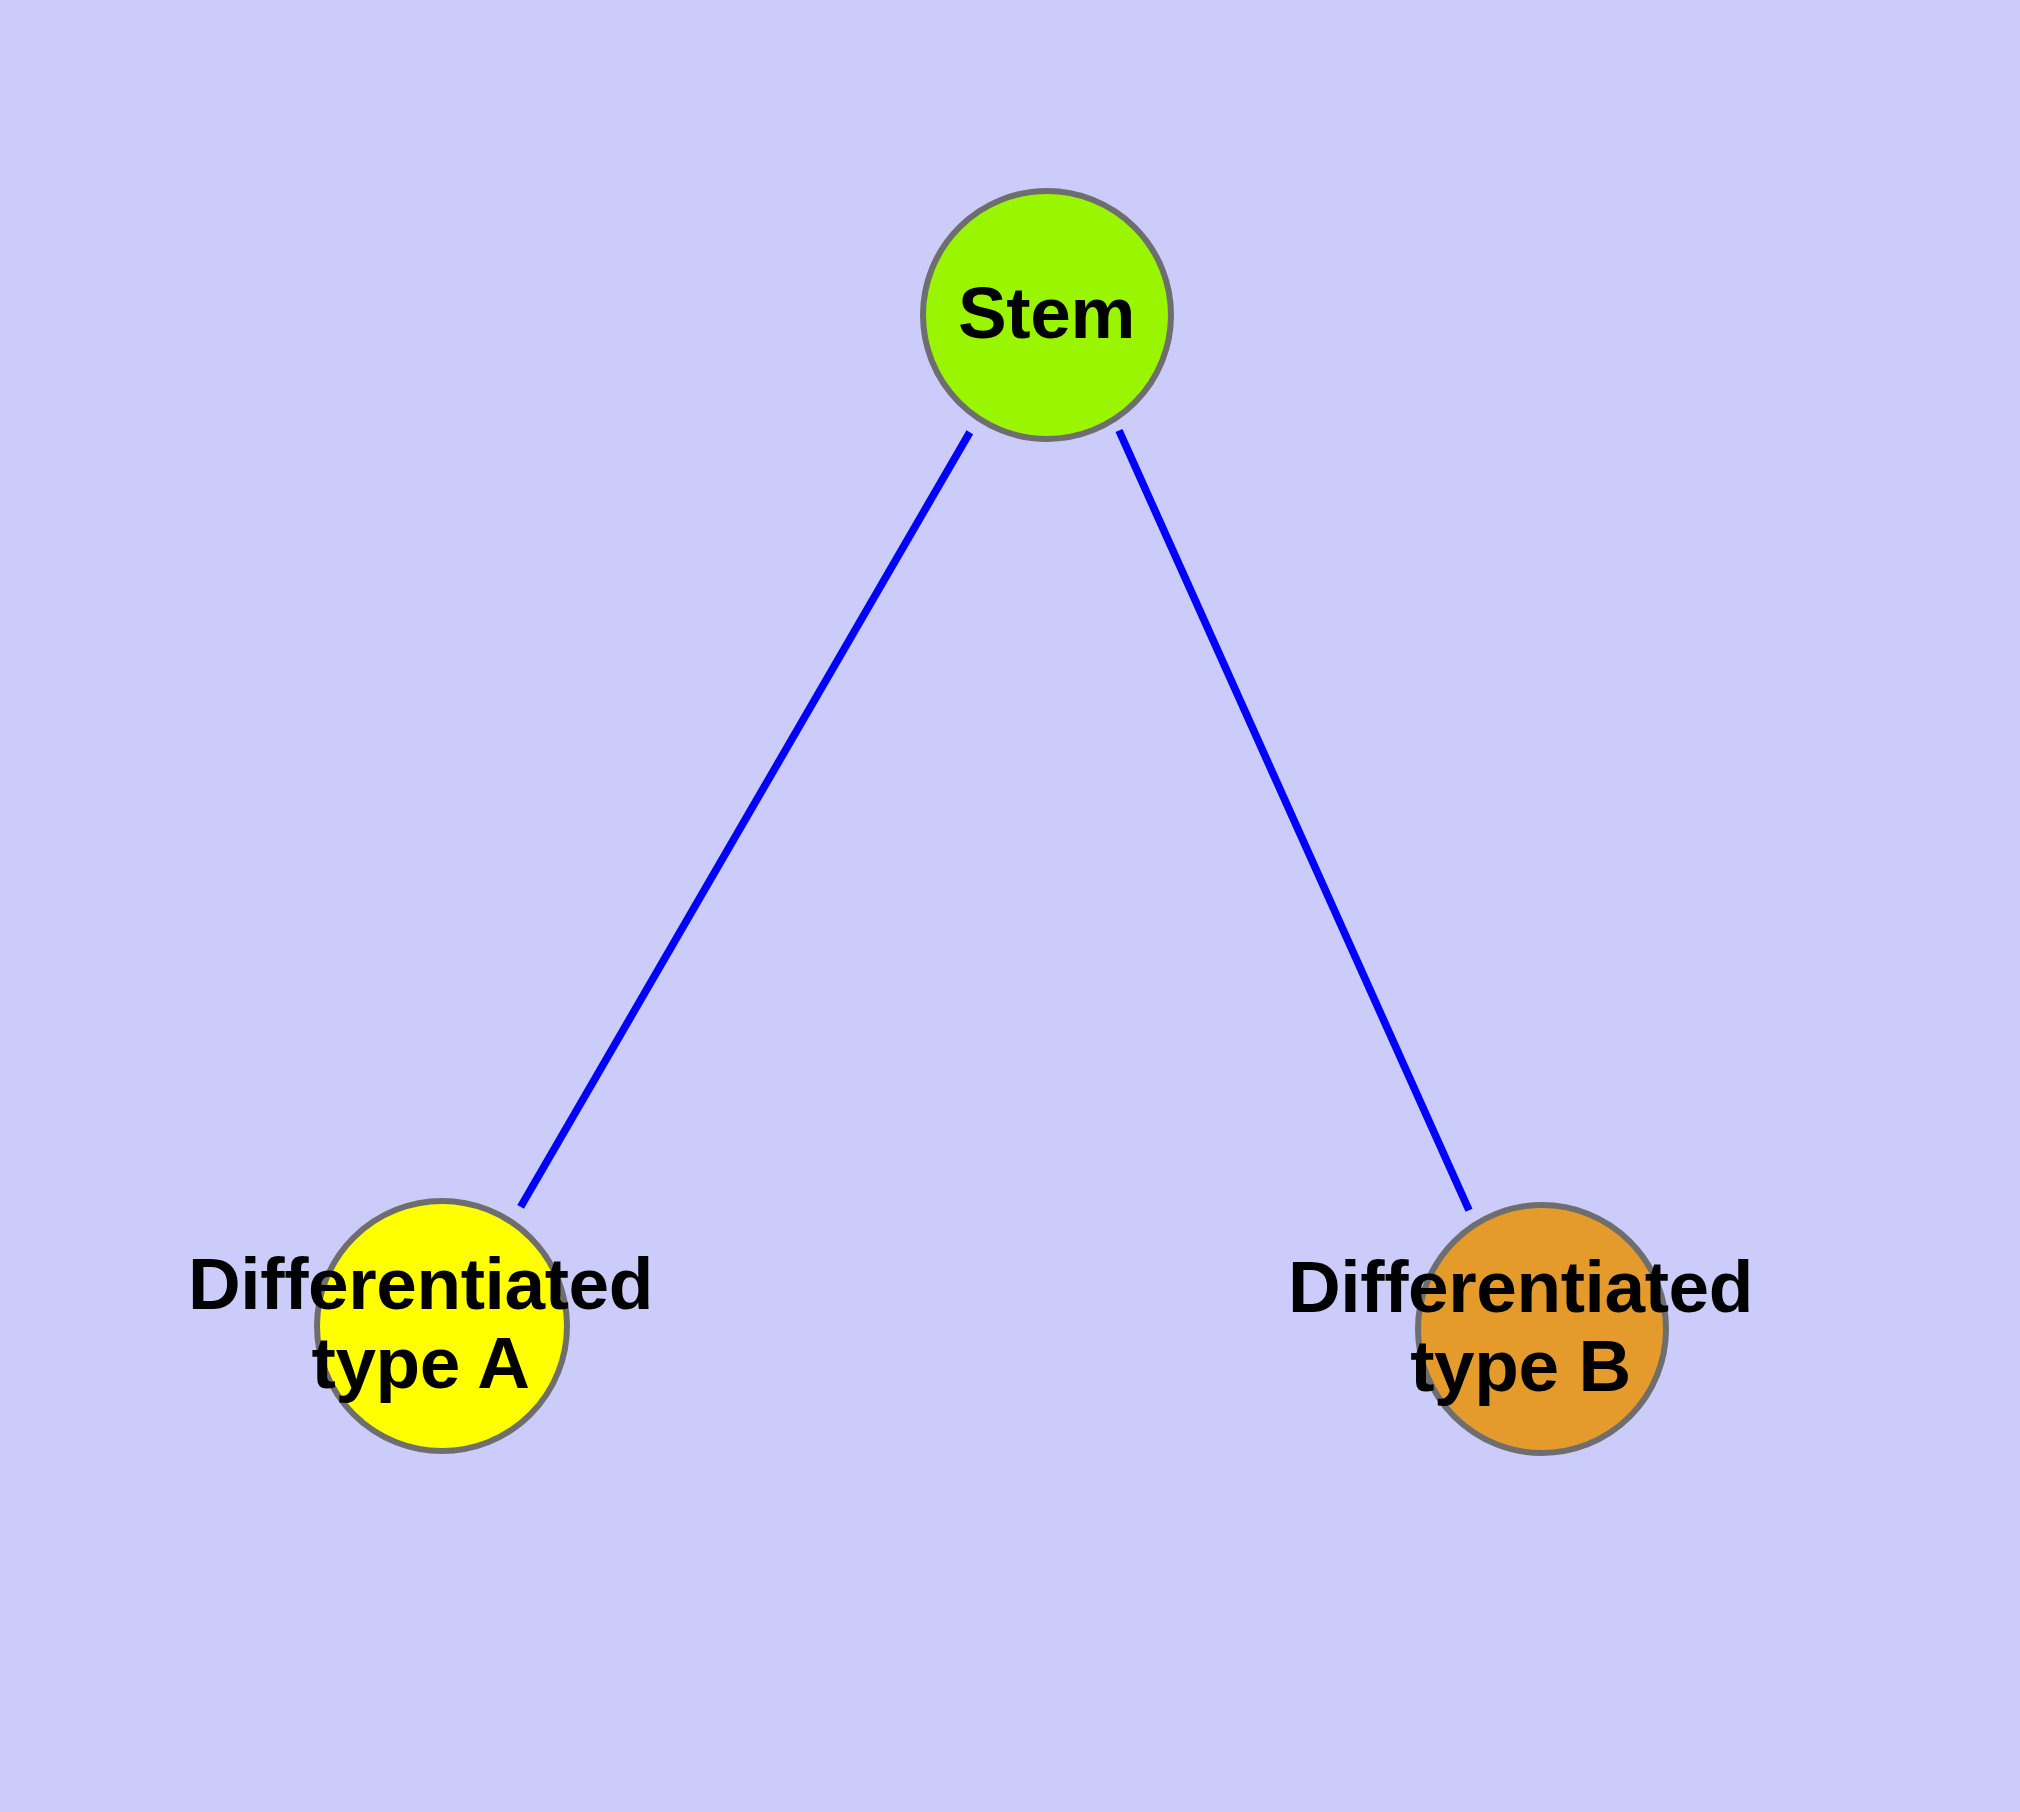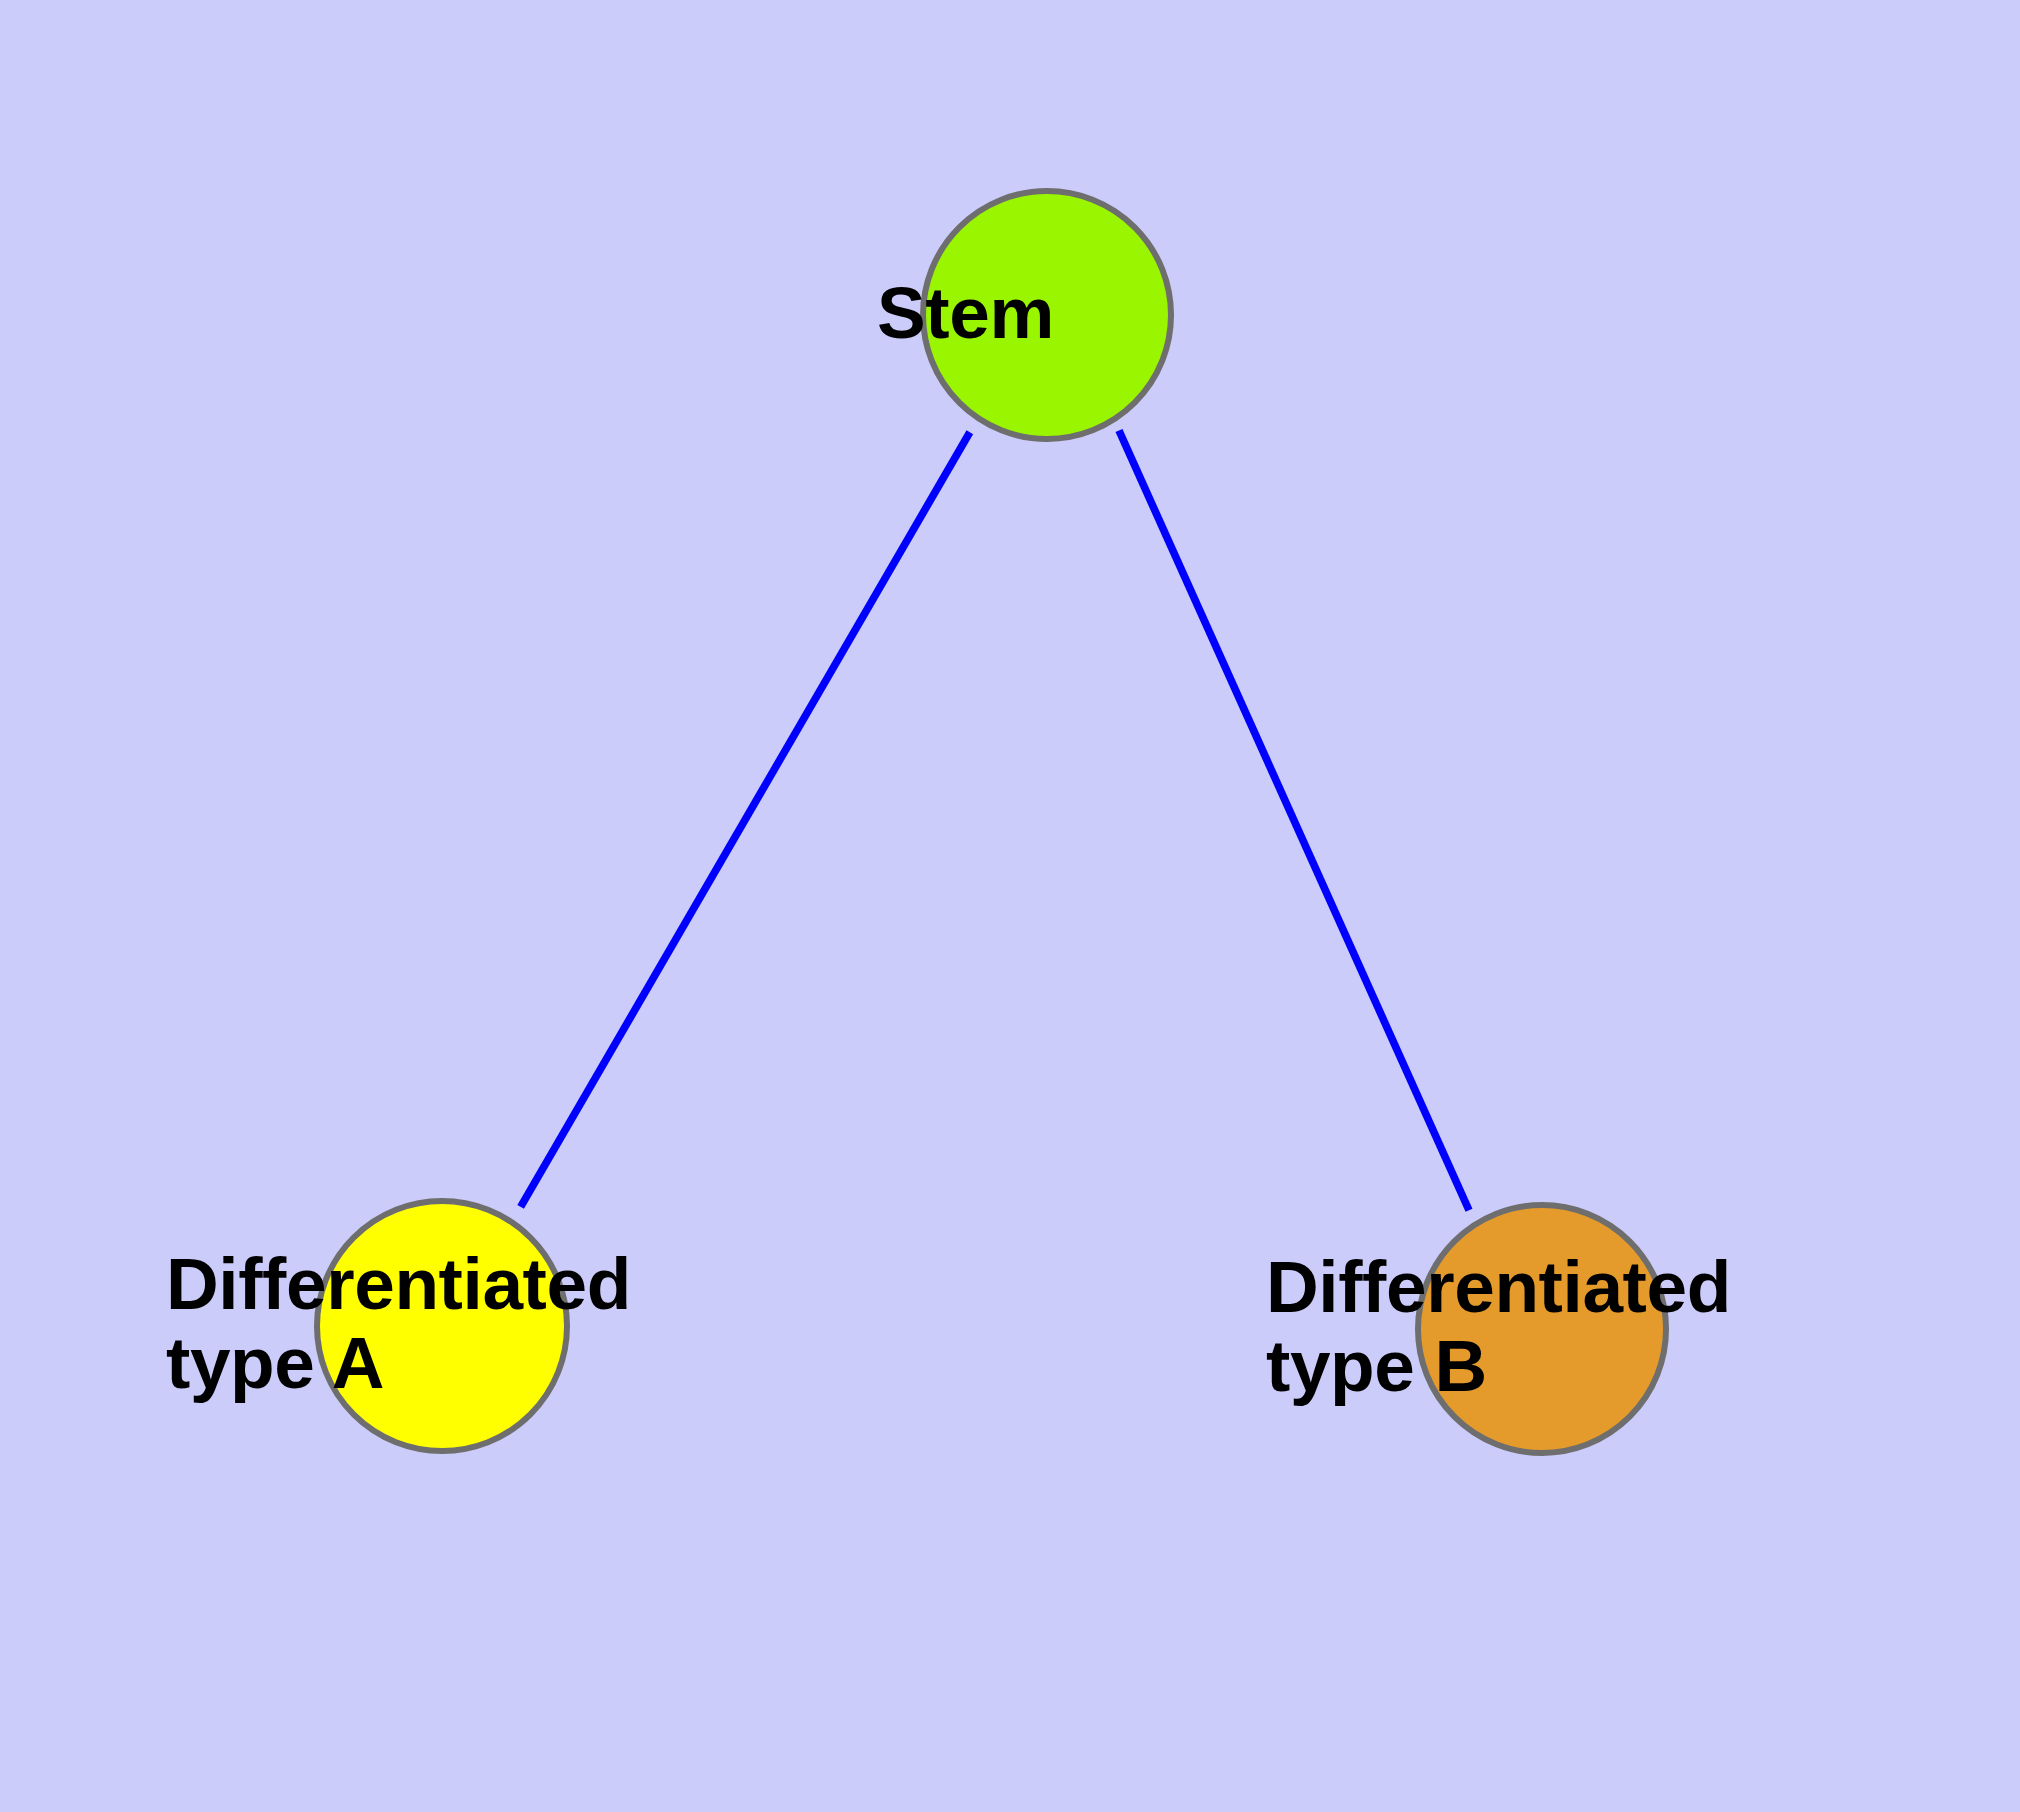--- a/index.html
+++ b/index.html
@@ -54,20 +54,21 @@
     width: 254px;
     height: 254px;
     background: #e49b2c;
     border: 6px solid #6e6e6e;
   }
   .node-label {
     position: absolute;
     color: #000000;
     font-weight: bold;
     font-family: "Liberation Sans", sans-serif;
+    text-align: center;
     line-height: 1.08;
     white-space: pre-line;
     letter-spacing: -0.4px;
   }
   .label-stem {
     left: 877px;
     top: 274px;
     width: 339px;
     font-size: 73px;
   }

